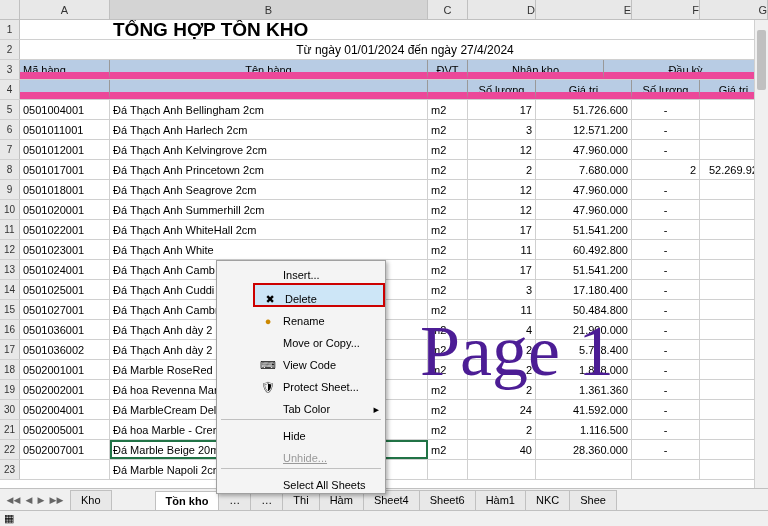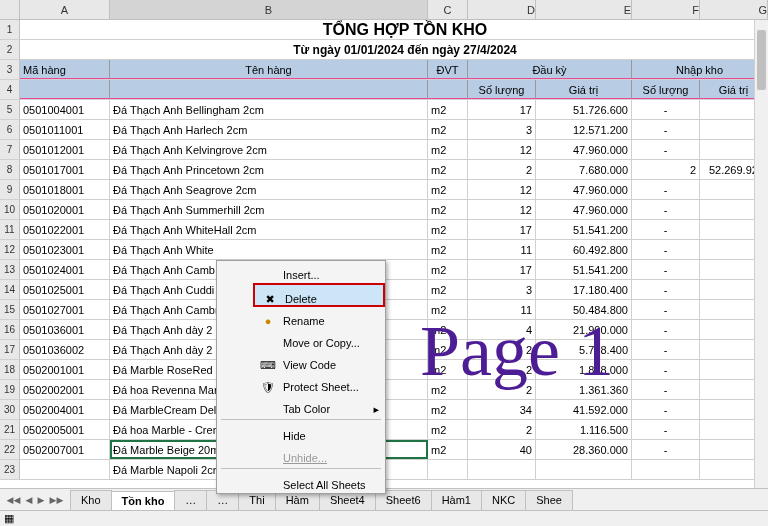--- a/index.html
+++ b/index.html
@@ -16,44 +16,44 @@
 .cell { border-right: 1px solid #d0d0d0; padding: 0 3px; line-height: 20px; white-space: nowrap; overflow: hidden; }
 .cA { width: 90px; }
 .cB { width: 318px; }
 .cC { width: 40px; }
 .cD { width: 68px; text-align: right; }
 .cE { width: 96px; text-align: right; }
 .cF { width: 68px; text-align: right; }
 .cG { width: 68px; text-align: right; }
 
 .title-row .cell { border-right: none; }
-.title { font-weight: bold; font-size: 16px; text-align: center; }
-.subtitle { font-weight: bold; font-size: 12px; text-align: center; }
-
-.header-row .cell { background: #b8cce4; border-right: 1px solid #999; border-bottom: 1px solid #ec4899; text-align: center; font-size: 11px; }
+.title { font-weight: bold; font-size: 19px; }
+.subtitle { font-weight: normal; font-size: 12px; text-align: center; }
+
+.header-row .cell { background: #b8cce4; border-right: 1px solid #999; border-bottom: 7px solid #ec4899; text-align: center; font-size: 11px; }
 .header-row .rh { }
 
 .center { text-align: center !important; }
 
 .sel-cell { border: 2px solid #217346; padding: 0 1px; line-height: 16px; }
 
 .watermark { position: absolute; top: 310px; left: 420px; font-size: 72px; color: #4c1d95; font-family: "Times New Roman", serif; pointer-events: none; z-index: 1; }
 
 .ctx-menu { position: absolute; top: 260px; left: 216px; width: 170px; background: #f4f4f4; border: 1px solid #a0a0a0; box-shadow: 2px 2px 4px rgba(0,0,0,0.3); z-index: 10; font-size: 11px; }
 .ctx-item { display: flex; height: 22px; padding: 8px 6px; cursor: pointer; margin-left: 36px; }
 .ctx-ico { width: 18px; display: inline-flex; justify-content: center; margin-right: 6px; font-size: 11px; }
 .ctx-sep { height: 1px; background: #c0c0c0; margin: 2px 4px; }
 .ctx-hl { background: #cde6f7; border: 2px solid #c00; box-sizing: border-box; height: 24px; }
 .disabled { color: #999; text-decoration: underline; }
 
 .tabs { position: absolute; bottom: 16px; left: 0; right: 0; height: 22px; background: #f0f0f0; display: flex; align-items: center; border-top: 1px solid #c0c0c0; font-size: 11px; }
 .tab-nav { width: 70px; display: flex; justify-content: space-around; padding: 0 4px; color: #666; }
 .tab-nav span { cursor: pointer; font-size: 9px; }
 .tab { padding: 3px 10px; border: 1px solid #c0c0c0; border-bottom: none; background: #e8e8e8; cursor: pointer; margin-right: -1px; }
-.tab.active { background: #fff; font-weight: bold; border-bottom: 1px solid #fff; position: relative; top: 1px; }
+.tab.active { background: #fff; font-weight: bold; border-bottom: 1px solid #fff; position: relative; top: 1px; margin-left: 44px; }
 
 .status { position: absolute; bottom: 0; left: 0; right: 0; height: 16px; background: #f0f0f0; border-top: 1px solid #c0c0c0; display: flex; align-items: center; padding-left: 4px; }
 .status span { font-size: 11px; }
 
 .scroll-v { position: absolute; right: 0; top: 20px; bottom: 38px; width: 14px; background: #f0f0f0; border-left: 1px solid #d0d0d0; }
 .scroll-thumb { position: absolute; top: 10px; left: 2px; right: 2px; height: 60px; background: #c0c0c0; border-radius: 2px; }
 </style>
 </head>
 <body>
 
@@ -81,22 +81,22 @@
     <div class="cell cA"></div>
     <div class="cell" style="width:590px">
         <div class="subtitle">Từ ngày 01/01/2024 đến ngày 27/4/2024</div>
       </div>
   </div>
   <div class="row header-row">
     <div class="rh">3</div>
     <div class="cell cA" style="text-align:left">Mã hàng</div>
     <div class="cell cB" style="text-align:center">Tên hàng</div>
     <div class="cell cC">ĐVT</div>
+    <div class="cell" style="width:136px">Nhập kho</div>
     <div class="cell" style="width:164px">Đầu kỳ</div>
-    <div class="cell" style="width:136px">Nhập kho</div>
   </div>
   <div class="row header-row">
     <div class="rh">4</div>
     <div class="cell cA"></div>
     <div class="cell cB"></div>
     <div class="cell cC"></div>
     <div class="cell cD">Số lượng</div>
     <div class="cell cE">Giá trị</div>
     <div class="cell cF">Số lượng</div>
     <div class="cell cG">Giá trị</div>
@@ -250,21 +250,21 @@
         <div class="cell cD">2</div>
         <div class="cell cE">1.361.360</div>
         <div class="cell cF center">-</div>
         <div class="cell cG"></div>
       </div>
       <div class="row">
         <div class="rh">30</div>
         <div class="cell cA">0502004001</div>
         <div class="cell cB ">Đá MarbleCream Deli</div>
         <div class="cell cC">m2</div>
-        <div class="cell cD">34</div>
+        <div class="cell cD">24</div>
         <div class="cell cE">41.592.000</div>
         <div class="cell cF center">-</div>
         <div class="cell cG"></div>
       </div>
       <div class="row">
         <div class="rh">21</div>
         <div class="cell cA">0502005001</div>
         <div class="cell cB ">Đá hoa Marble - Crem</div>
         <div class="cell cC">m2</div>
         <div class="cell cD">2</div>

